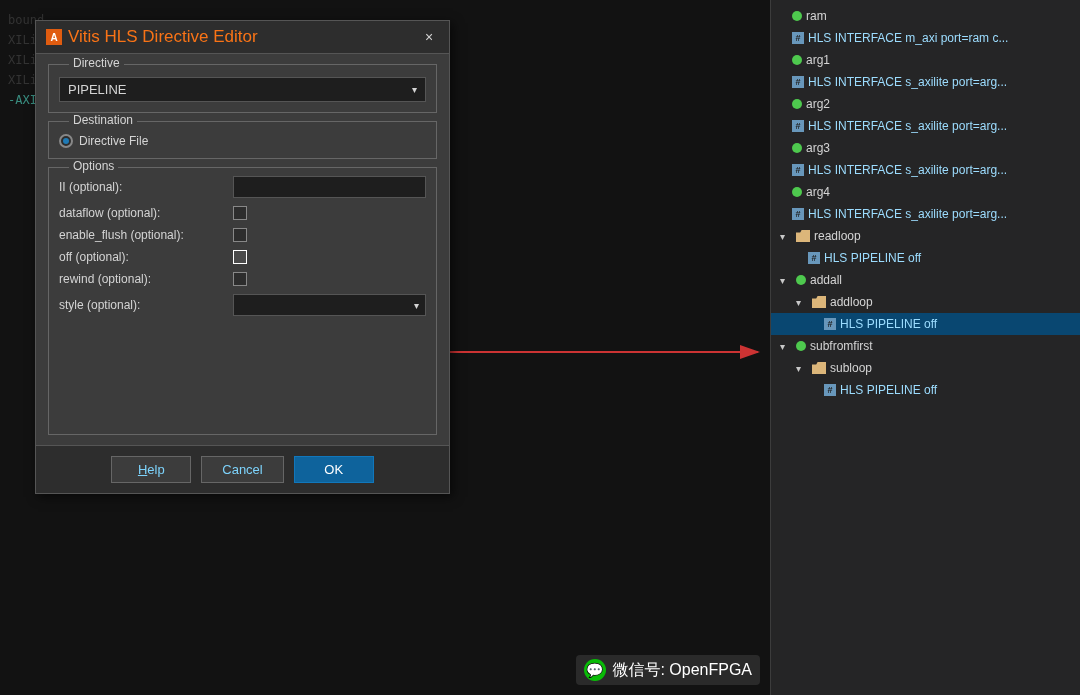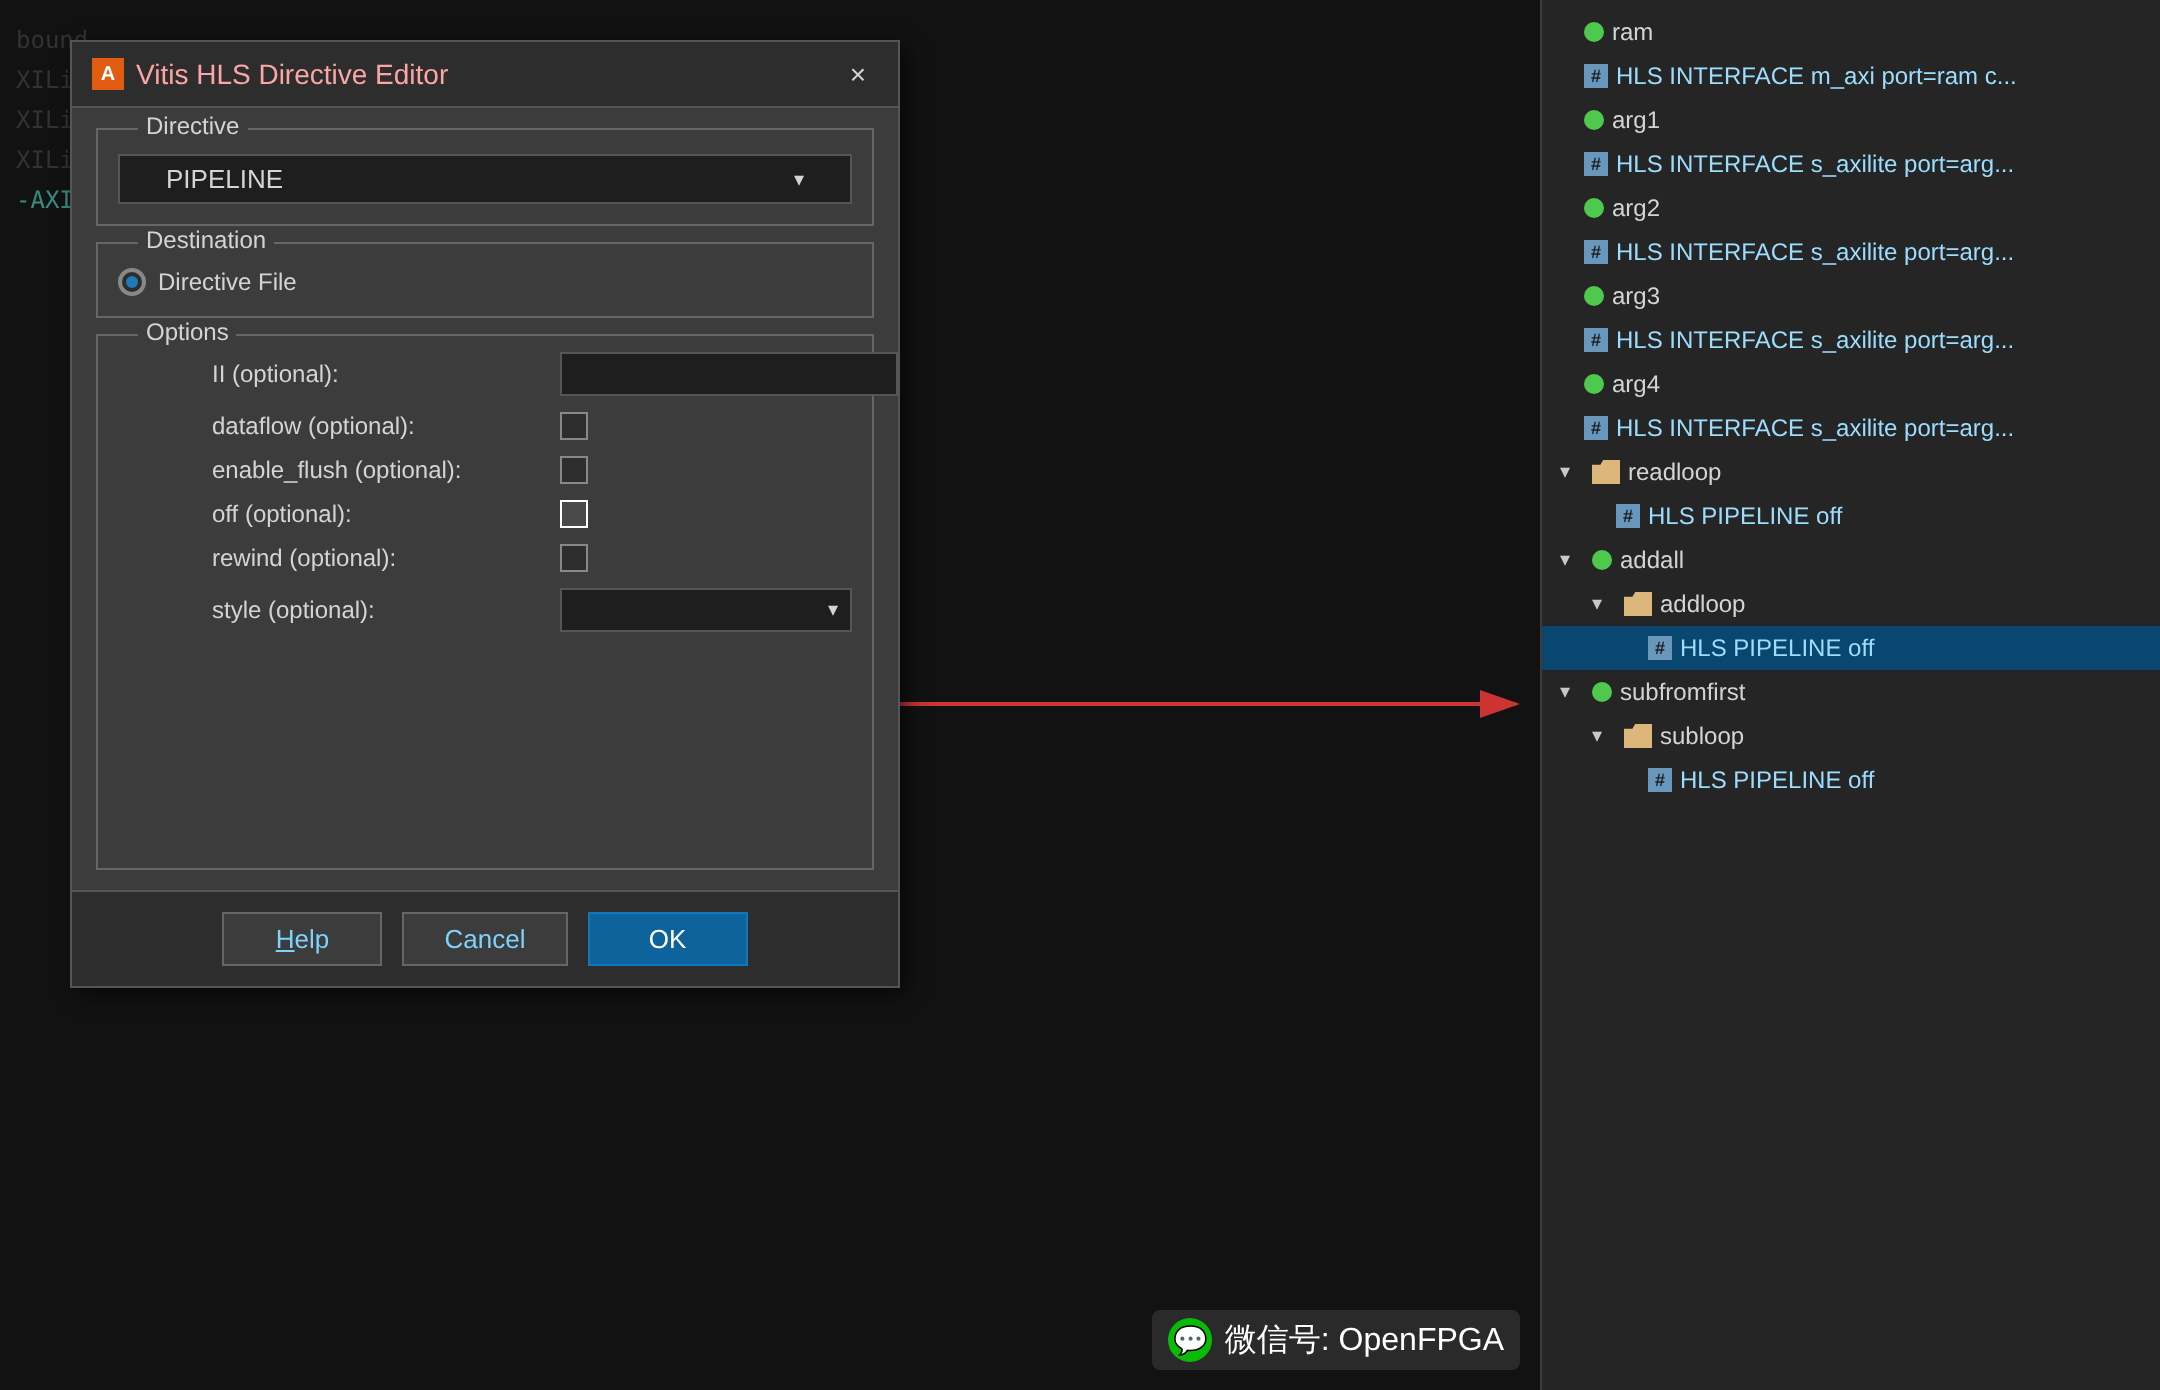--- a/index.html
+++ b/index.html
@@ -162,22 +162,22 @@
       background: #e05c10;
       display: flex;
       align-items: center;
       justify-content: center;
       font-size: 10px;
       color: white;
       font-weight: bold;
     }
 
     .dialog-titlebar .title-text {
-      color: #fca5a5;
-      font-size: 14px;
+      color: #f97316;
+      font-size: 17px;
     }
 
     .dialog-titlebar .close-btn {
       width: 20px;
       height: 20px;
       display: flex;
       align-items: center;
       justify-content: center;
       cursor: pointer;
       color: #d4d4d4;
@@ -206,21 +206,21 @@
       font-size: 12px;
       color: #d4d4d4;
     }
 
     
     .directive-select {
       width: 100%;
       background: #1e1e1e;
       border: 1px solid #555;
       color: #d4d4d4;
-      padding: 4px 23px;
+      padding: 4px 8px;
       font-size: 13px;
       display: flex;
       align-items: center;
       justify-content: space-between;
       cursor: pointer;
       margin-top: 4px;
     }
 
     .directive-select .arrow-down {
       font-size: 10px;
@@ -265,21 +265,20 @@
       font-size: 12px;
       color: #d4d4d4;
     }
 
     
     .options-row {
       display: flex;
       align-items: center;
       margin-bottom: 8px;
       gap: 24px;
-      margin-left: 47px;
     }
 
     .options-label {
       font-size: 12px;
       color: #d4d4d4;
       min-width: 150px;
     }
 
     .options-input {
       flex: 1;

